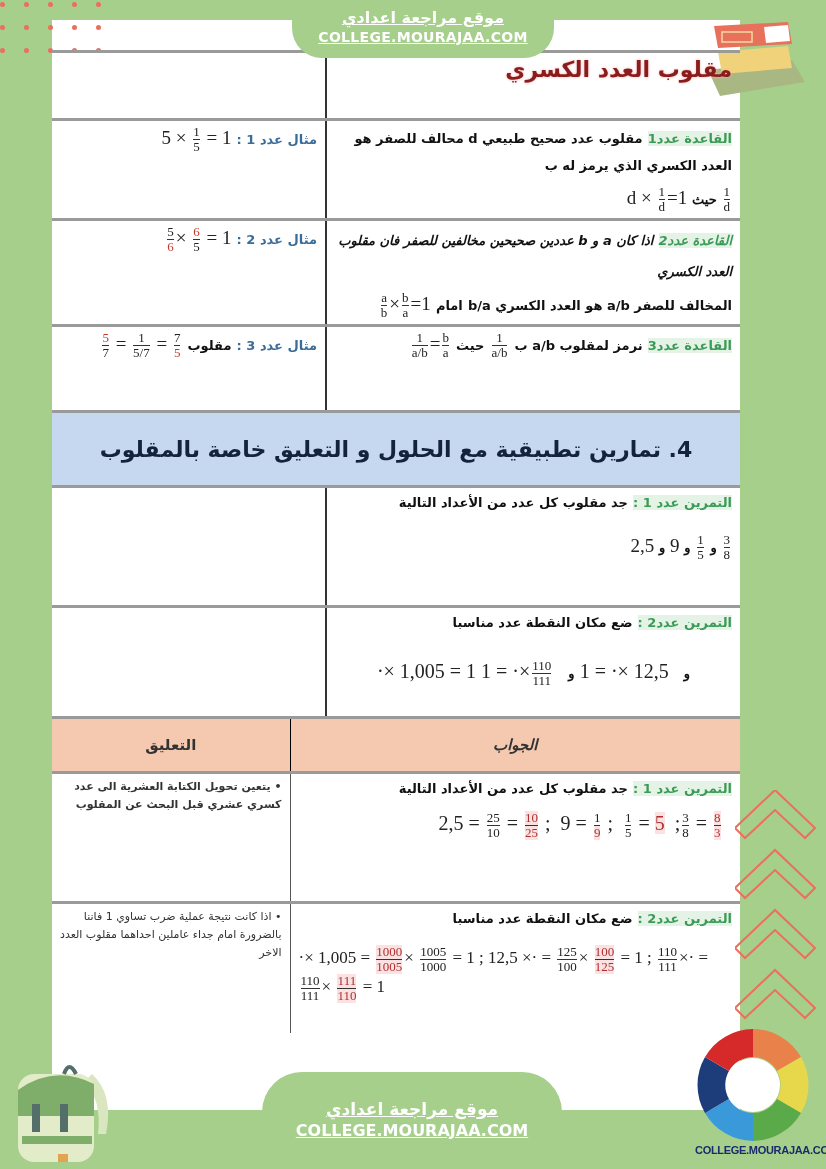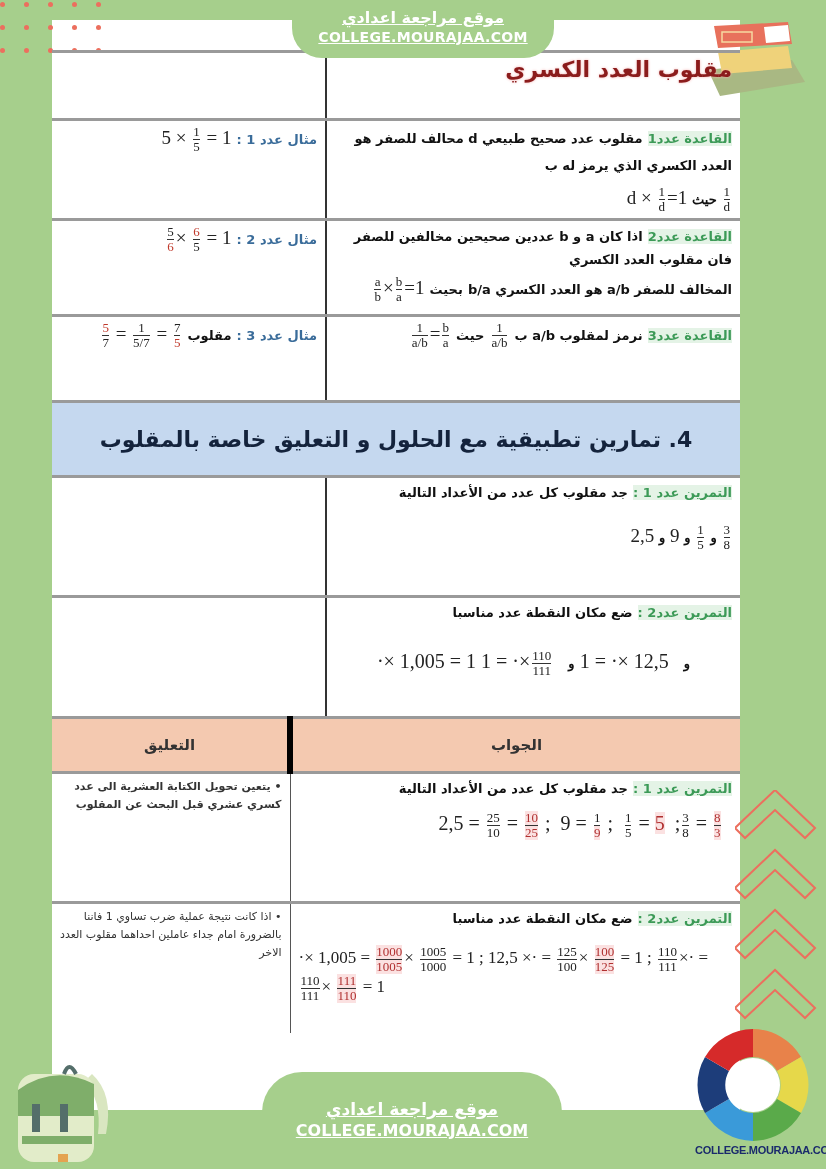--- a/index.html
+++ b/index.html
@@ -111,27 +111,27 @@
       <span class="blue-label">مثال عدد 1 :</span>
       <span class="math" dir="ltr">5 × <span class="frac">
               <span>1</span>
               <span class="bar"></span>
               <span>5</span>
             </span> = 1</span>
     </td>
   </tr>
   <tr style="height:96px">
     <td class="rule-cell" style="text-align:right;">
-      <div style="line-height:22px;">
+      <div style="line-height:30px;font-style:italic;">
         <span class="green-label">القاعدة عدد2</span>
         <span class="bold">اذا كان a و b عددين صحيحين مخالفين للصفر فان مقلوب العدد الكسري</span>
       </div>
       <div style="line-height:26px;margin-top:4px;">
         <span class="bold">المخالف للصفر a/b هو العدد الكسري b/a</span>
-        <span class="bold">بحيث</span>
+        <span class="bold">امام</span>
         <span class="math" dir="ltr"><span class="frac">
                 <span>a</span>
                 <span class="bar"></span>
                 <span>b</span>
               </span>×<span class="frac">
                 <span>b</span>
                 <span class="bar"></span>
                 <span>a</span>
               </span>=1</span>
       </div>
@@ -226,21 +226,21 @@
 </tbody>
   </table>
 
 <table class="main" style="top:716px;">
   <colgroup>
       <col style="width:450px">
       <col style="width:238px">
     </colgroup>
   <tbody>
       <tr>
-    <td class="ans-head" style="border-left:6px solid #000000;">الجواب</td>
+    <td class="ans-head" style="border-left:1px solid #000000;font-style:italic;">الجواب</td>
     <td class="ans-head">التعليق</td>
   </tr>
   <tr style="height:130px">
     <td style="text-align:right;border-left:1px solid #555;">
       <span class="green-label">التمرين عدد 1 :</span>
       <span class="bold">جد مقلوب كل عدد من الأعداد التالية</span>
       <div class="math" dir="ltr" style="margin-top:14px;text-align:left;padding-left:140px;font-size:20px;">
         2,5 = <span class="frac">
               <span>25</span>
               <span class="bar"></span>

